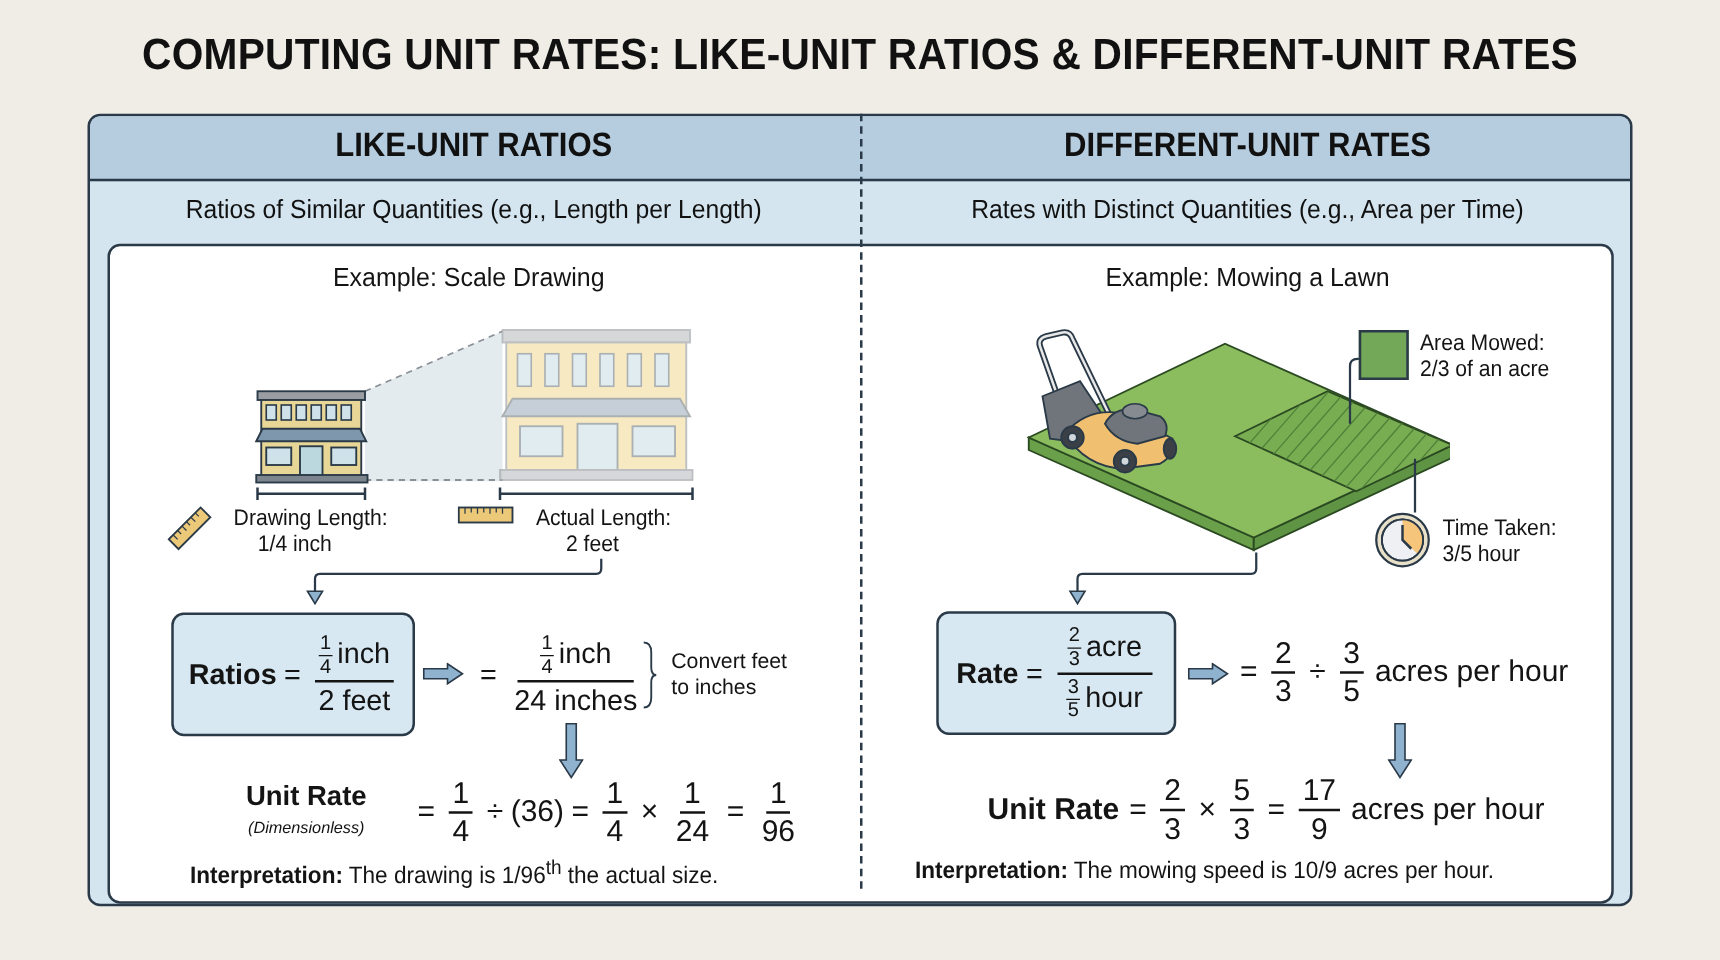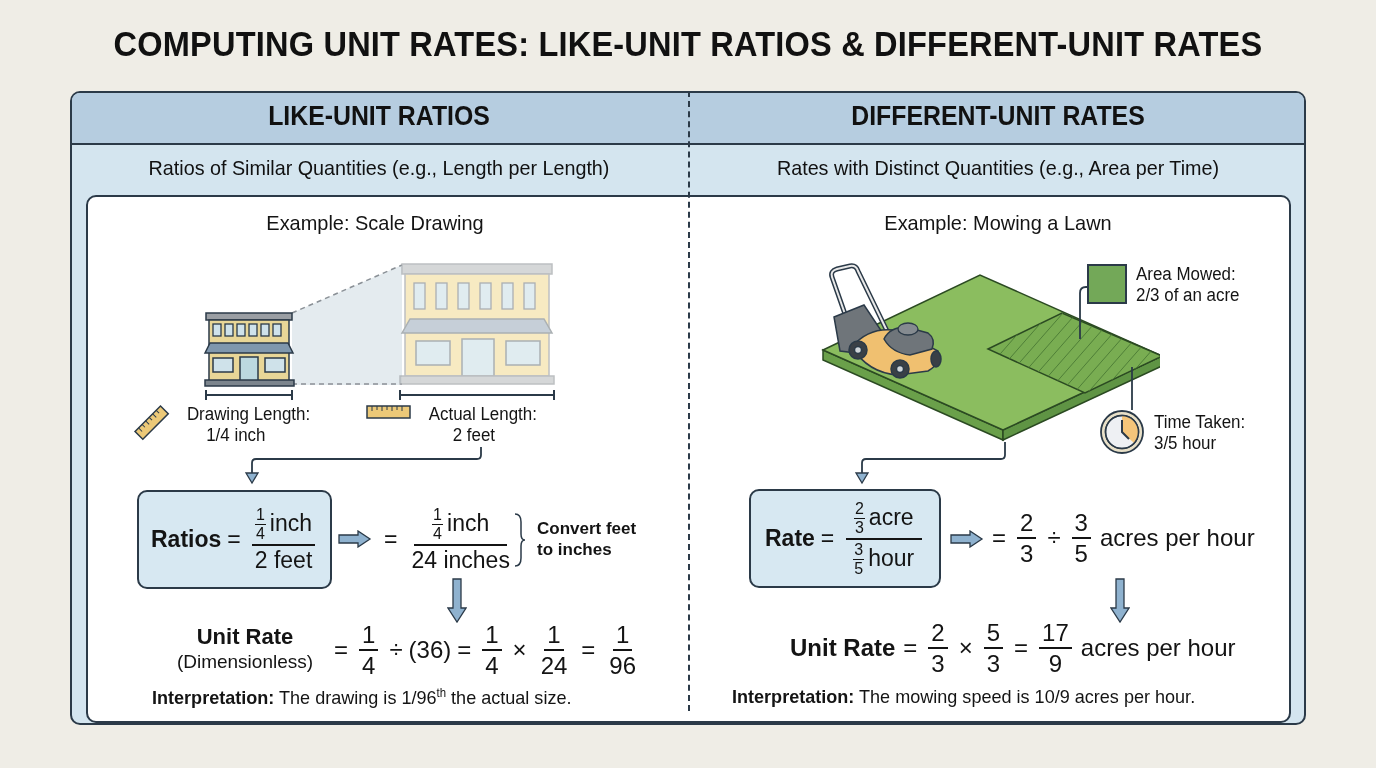--- a/index.html
+++ b/index.html
@@ -199,32 +199,32 @@
     <span class="num" style="padding:0 18px 2px"><span class="sm-frac">
           <span class="n">1</span>
           <span class="d">4</span>
         </span><span>inch</span></span>
     <span class="den">24 inches</span>
   </span>
 </div>
 <svg class="abs" style="left:513px;top:512px;" width="14" height="56">
   <path d="M2 2 Q8 2 8 10 L8 22 Q8 28 12 28 Q8 28 8 34 L8 46 Q8 54 2 54" fill="none" stroke="#2b3a48" stroke-width="1.5"></path>
 </svg>
-<div class="bracenote" style="left:537px;top:518px;font-weight:bold;">
+<div class="bracenote" style="left:537px;top:518px;">
   <div>Convert feet</div>
   <div>to inches</div>
 </div>
 
 <svg class="abs" style="left:447px;top:578px;" width="20" height="46">
   <polygon points="6,1 14,1 14,30 19,30 10,44 1,30 6,30" fill="#8fb2cf" stroke="#2b3a48" stroke-width="1.3"></polygon>
 </svg>
 
 <div class="abs" style="left:160px;top:624px;width:170px;text-align:center;">
   <div style="font-size:22px;font-weight:700;line-height:26px;">Unit Rate</div>
-  <div style="font-size:19px;line-height:23px;">(Dimensionless)</div>
+  <div style="font-size:13px;line-height:23px;font-style:italic;">(Dimensionless)</div>
 </div>
 <div class="math" style="left:328px;top:624px;height:52px;font-size:24px;">
   <span class="op">=</span>
   <span class="frac">
       <span class="num">1</span>
       <span class="den">4</span>
     </span>
   <span class="op">÷</span>
   <span>(36)</span>
   <span class="op">=</span>
@@ -238,21 +238,21 @@
       <span class="den">24</span>
     </span>
   <span class="op">=</span>
   <span class="frac">
       <span class="num">1</span>
       <span class="den">96</span>
     </span>
 </div>
 
 <div class="interp" style="left:152px;top:686px;">
-  <b>Interpretation:</b><span> The drawing is 1/96</span><sup style="font-size:12px">th</sup><span> the actual size.</span>
+  <b>Interpretation:</b><span> The drawing is 1/96</span><sup style="font-size:16px">th</sup><span> the actual size.</span>
 </div>
 
 <div class="ex-title" style="left:822px;width:352px;top:211px;">Example: Mowing a Lawn</div>
 
 <svg class="abs" style="left:810px;top:255px;" width="350" height="195">
 
   <polygon points="13,95 13,105 193,185 193,175" fill="#6aa04a" stroke="#2b4a22" stroke-width="1.5"></polygon>
   <polygon points="193,175 193,185 352,111 352,101" fill="#5f9444" stroke="#2b4a22" stroke-width="1.5"></polygon>
 
   <polygon points="13,95 170,20 352,101 193,175" fill="#8bbd5f" stroke="#2b4a22" stroke-width="1.5"></polygon>

